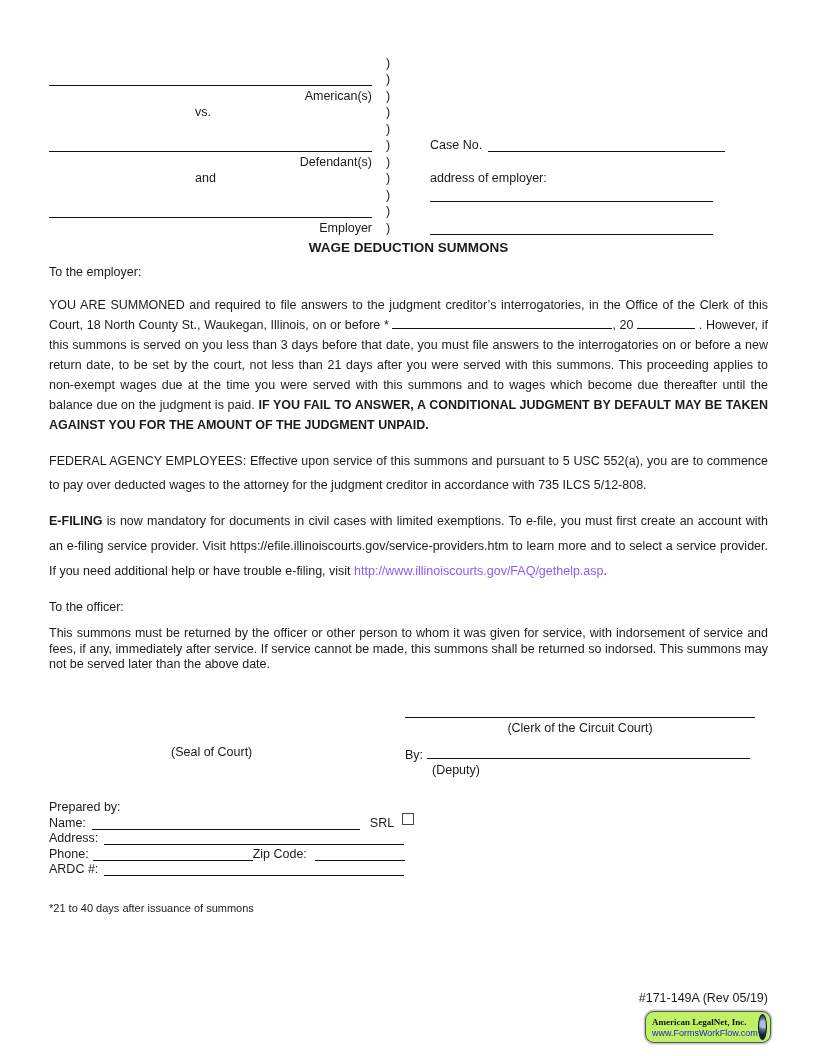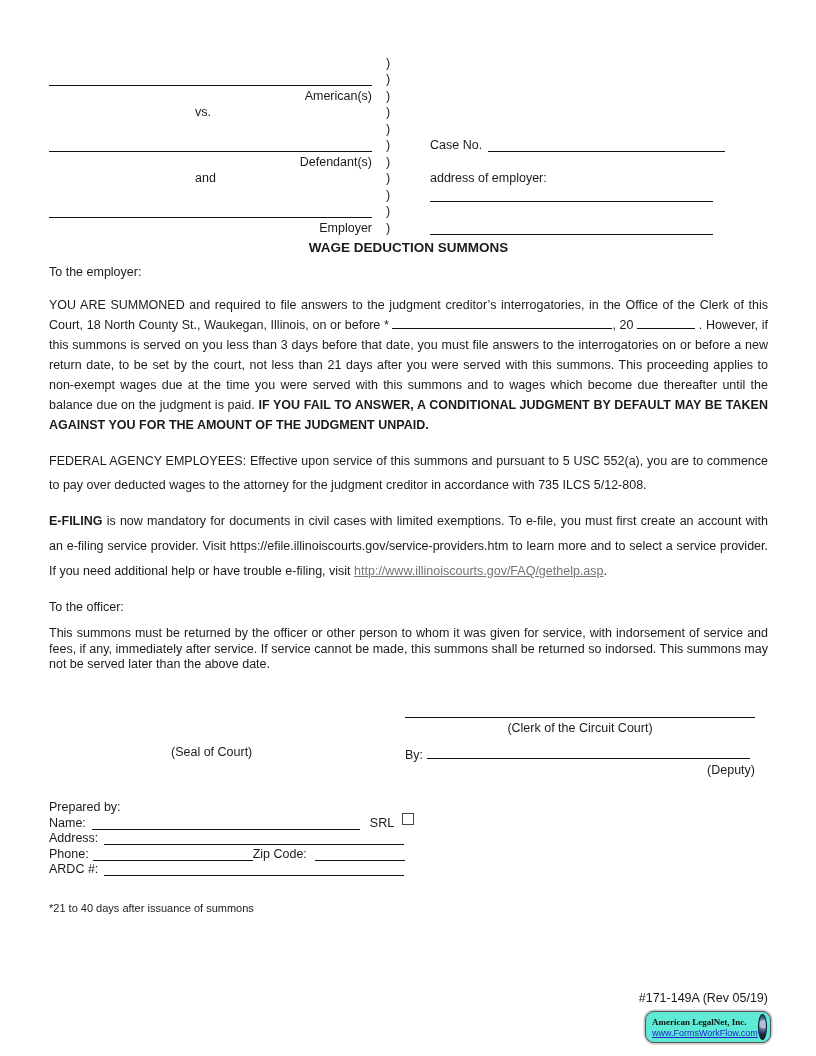--- a/index.html
+++ b/index.html
@@ -33,52 +33,52 @@
 
   .form-title { text-align:center; font-weight:bold; font-size:13.5px; margin-top:5px; }
   .lead-line { margin-top:10px; }
 
   .para { text-align:justify; }
   .p1 { margin-top:16px; line-height:20px; }
   .p2 { margin-top:14px; line-height:24px; }
   .p3 { margin-top:4px;  line-height:25px; }
   .p4 { margin-top:12px; line-height:15.5px; }
   .officer-lead { margin-top:16px; }
-  a.doc-link { color:#737373; text-decoration:underline; cursor:pointer; }
+  a.doc-link { color:#8b5cf6; cursor:pointer; }
 
   
   .witness { position:relative; height:96px; margin-top:14px; }
   .w-row1 { position:absolute; left:351px; top:0; white-space:nowrap; }
   .w-clerk-line { position:absolute; left:356px; top:30px; width:350px; border-bottom:1px solid #111; }
   .w-clerk-cap { position:absolute; left:356px; top:34px; width:350px; text-align:center; }
   .w-seal { position:absolute; left:122px; top:58px; }
   .w-by { position:absolute; left:356px; top:58px; white-space:nowrap; }
-  .w-deputy { position:absolute; left:383px; top:76px; width:323px; text-align:right; }
+  .w-deputy { position:absolute; left:383px; top:76px; width:323px; text-align:left; }
 
   
   .prepared { margin-top:16px; }
   .prep-row { display:flex; align-items:flex-end; height:15.6px; white-space:nowrap; }
   .prep-row .bl { height:12px; }
   .srl-box { width:10px; height:10px; border:1.2px solid #444; display:inline-block; position:relative; top:-5px; margin-left:8px; }
 
   .footnote { margin-top:26px; font-size:11px; }
   .form-number { position:absolute; right:48px; top:991px; font-size:12.5px; }
 
   
   .vendor-badge {
     position:absolute; right:45px; top:1011px;
     width:126px; height:32px;
     border:1px solid #555; border-radius:9px;
     box-shadow:0 0 0 1.5px #c9c9c9;
-    background:#5eead4;
+    background:#bef264;
     display:flex; align-items:center; padding:1px 3px 1px 6px; box-sizing:border-box;
   }
   .vb-text { flex:1; line-height:10px; }
   .vb-company { font-family:"Liberation Serif","DejaVu Serif",serif; font-weight:bold; font-size:9px; color:#111; }
-  .vb-site { font-size:9px; color:#2222cc; text-decoration:underline; cursor:pointer; }
+  .vb-site { font-size:9px; color:#2222cc; cursor:pointer; }
   .vb-globe {
     width:24px; height:24px; border-radius:50%;
     background:radial-gradient(circle at 62% 38%, #aebfd9 0 22%, #5a72a0 34%, #16233f 68%);
     border:1px solid #0c1526;
   }
 </style>
 </head>
 <body>
 
 <div class="page">

